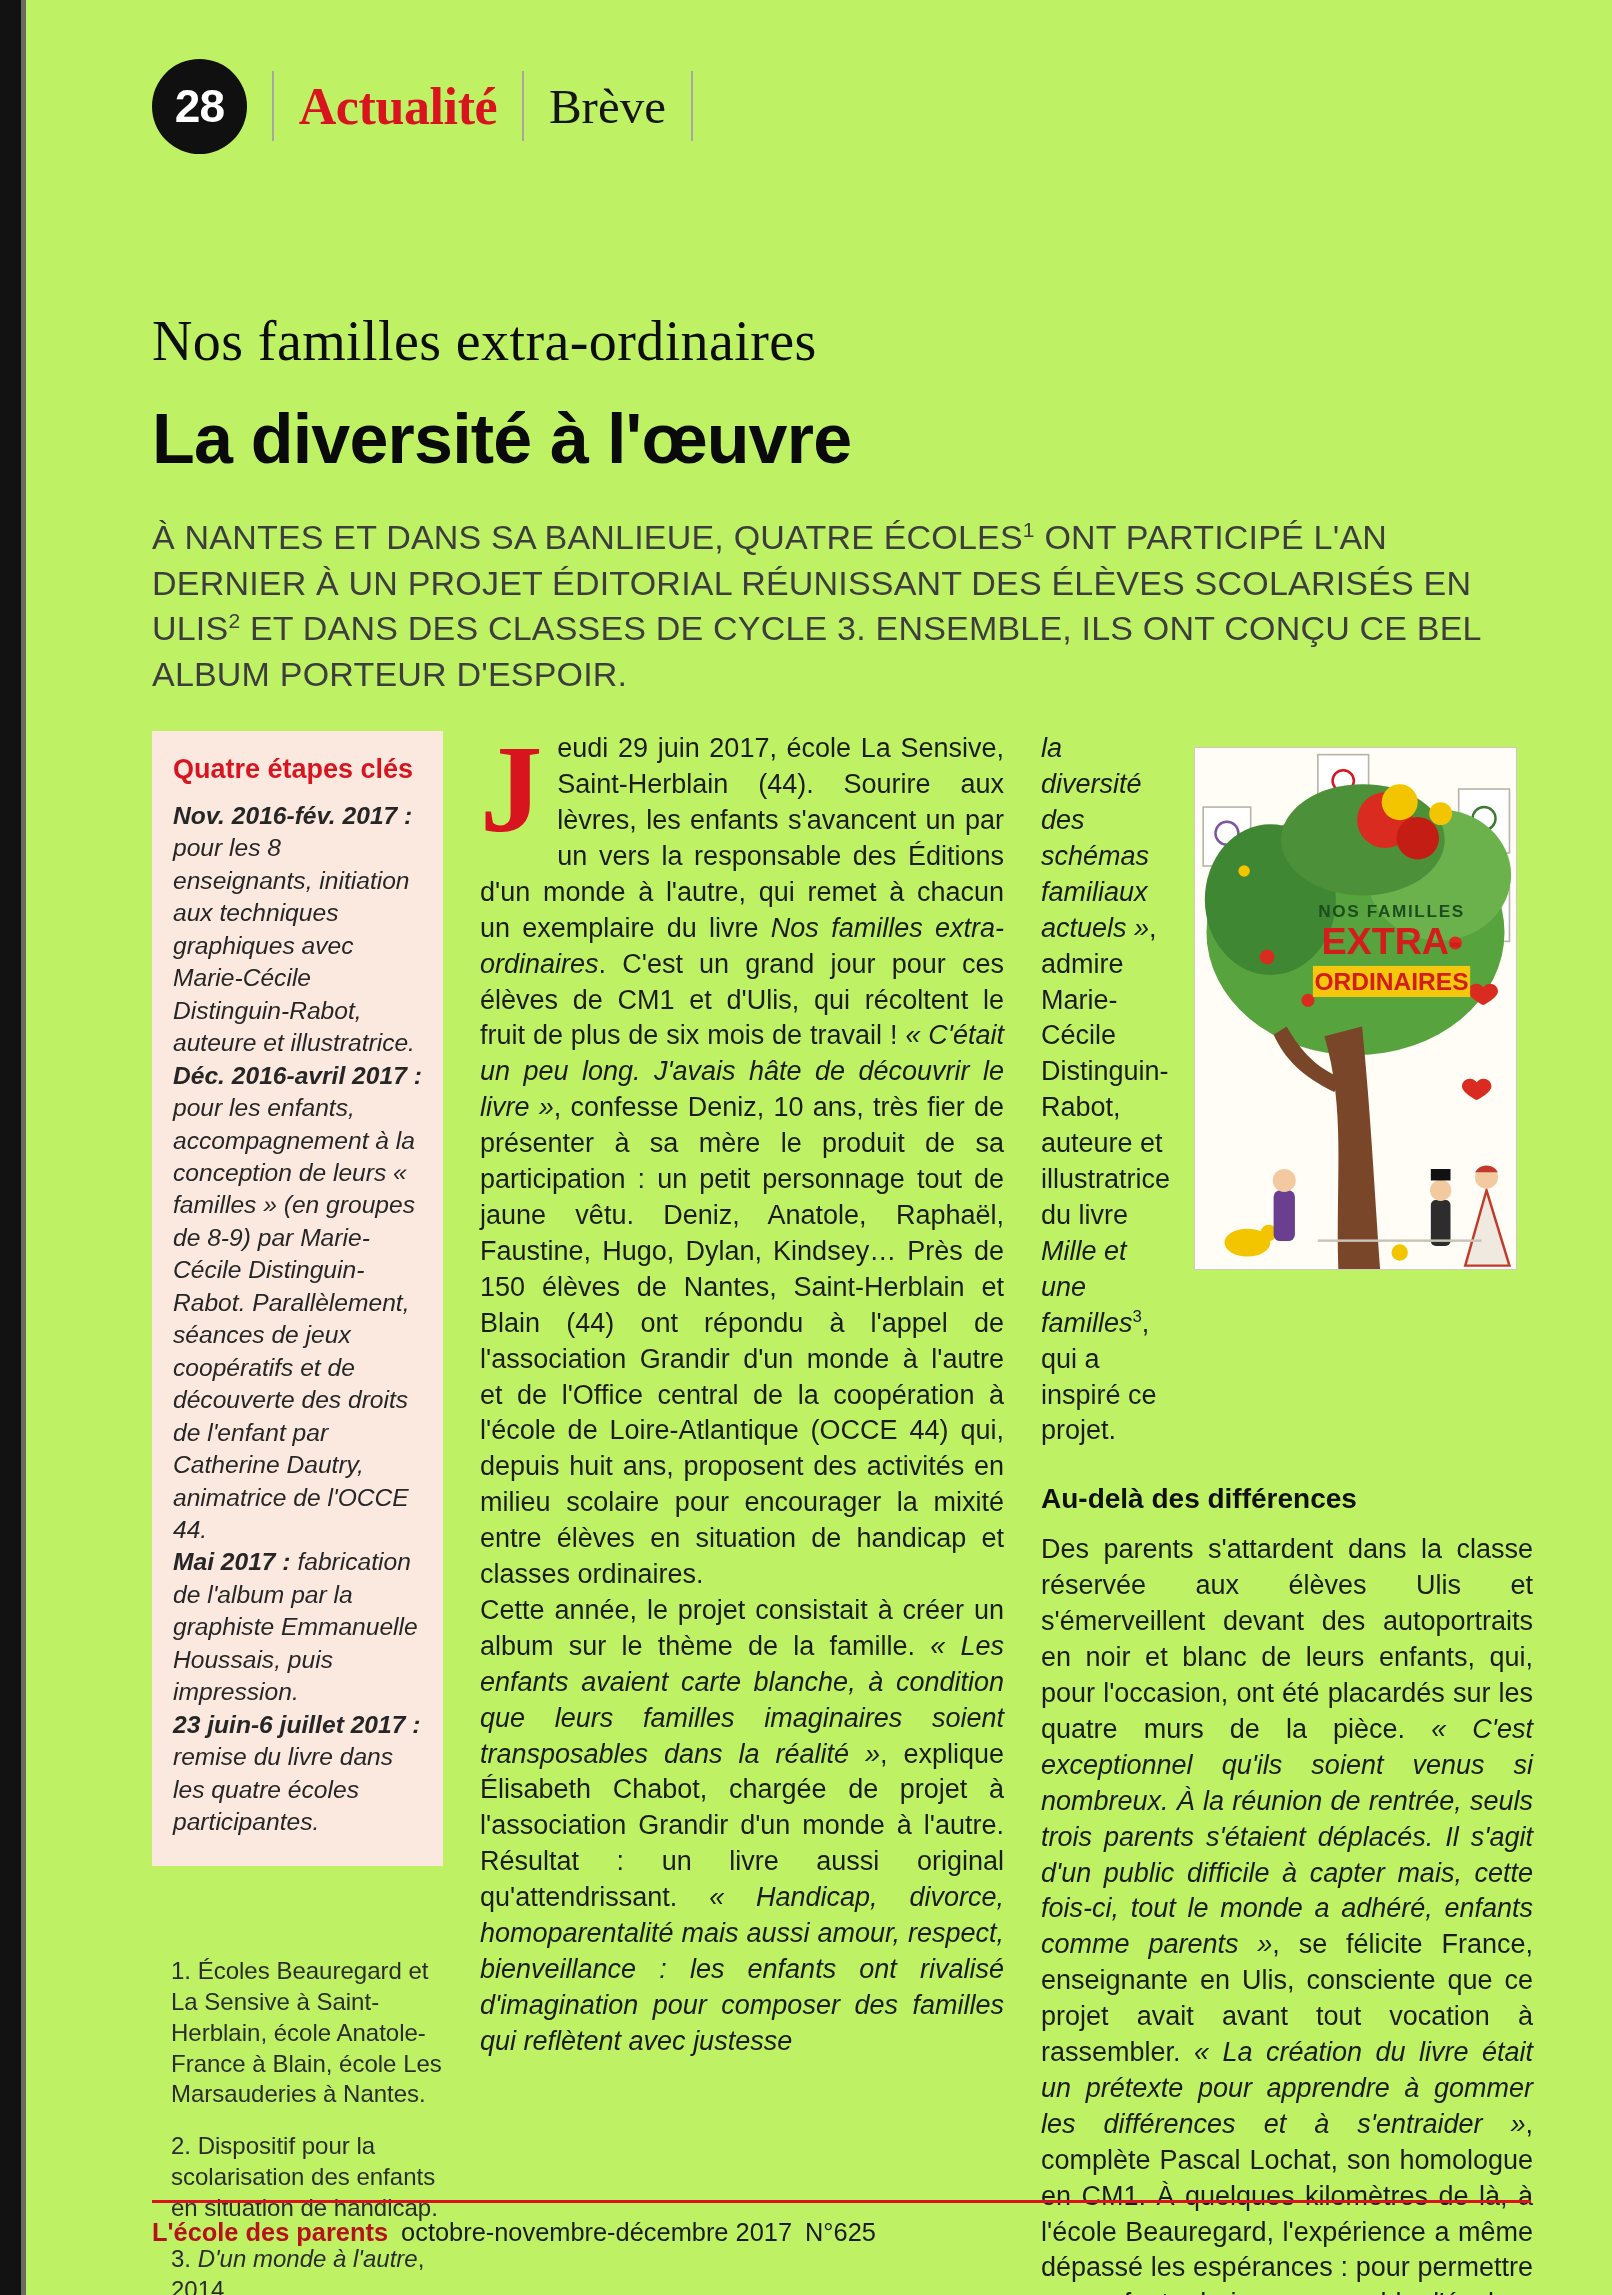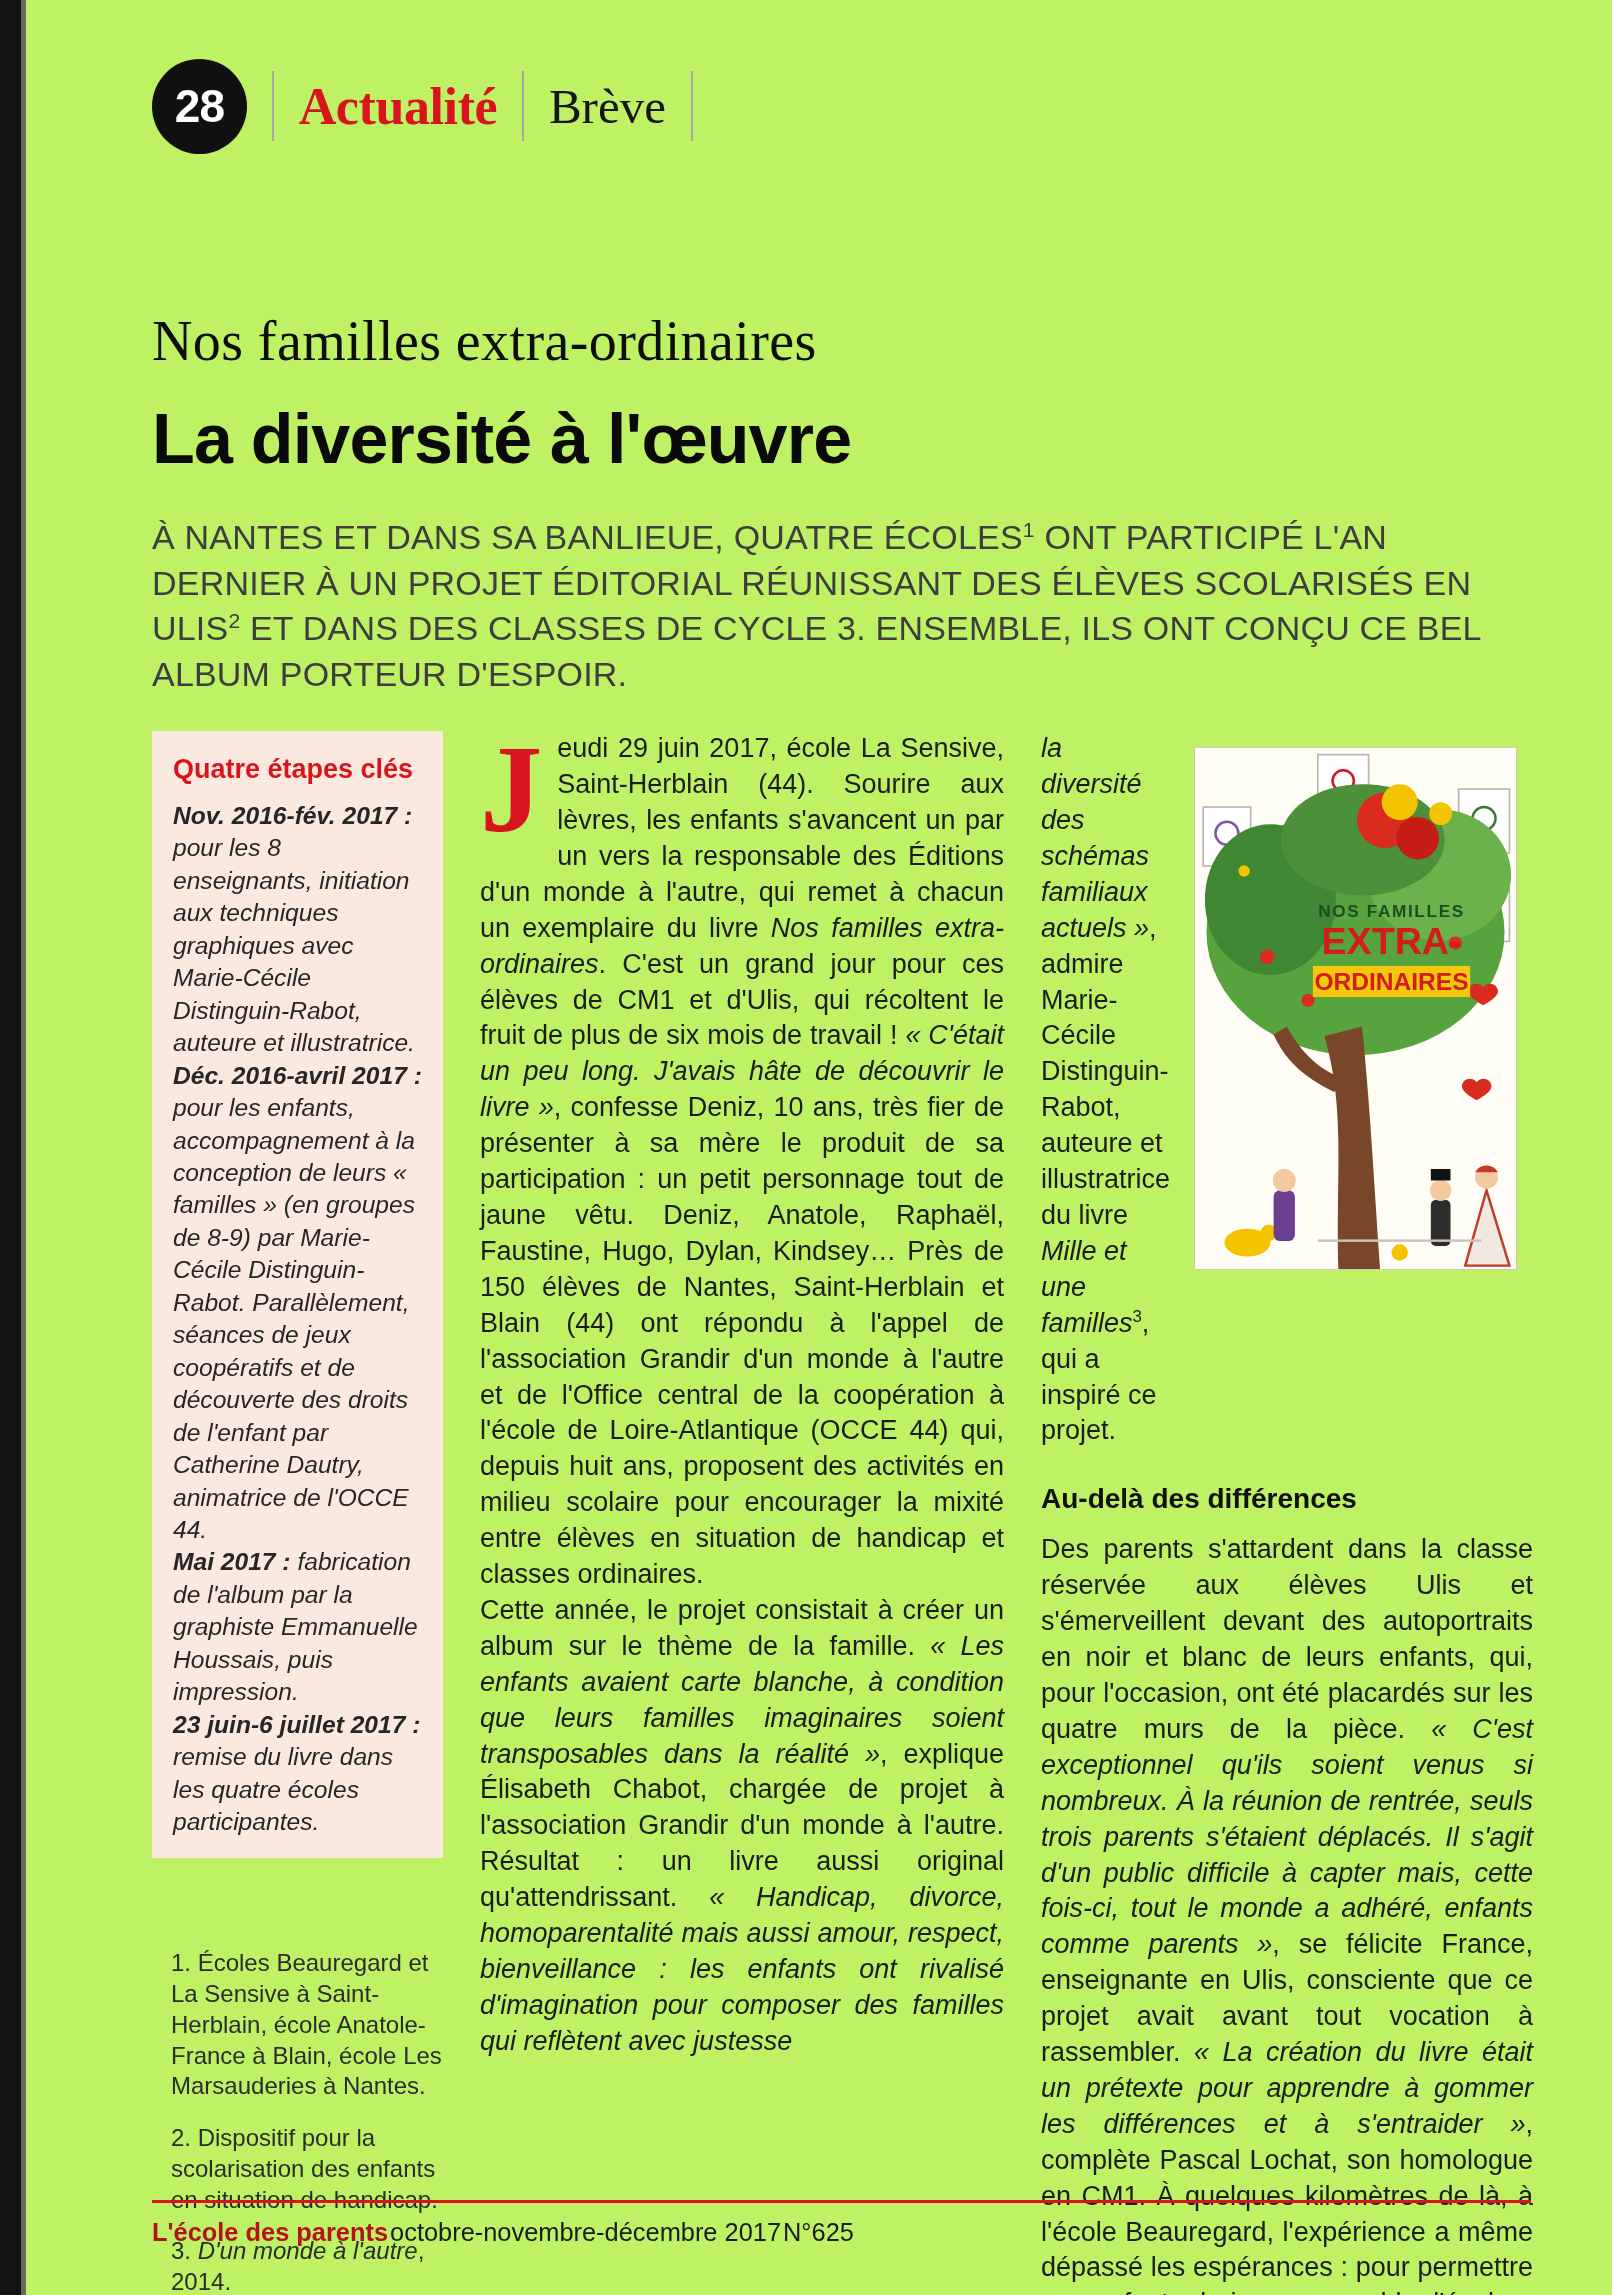--- a/index.html
+++ b/index.html
@@ -31,21 +31,21 @@
   .kicker{font-family:"Liberation Serif",serif;font-size:56px;font-weight:400;color:#0d0d0d;margin:154px 0 0 0;letter-spacing:0.4px;}
   .main-title{font-size:70px;font-weight:700;color:#0a0a0a;margin:26px 0 0 0;letter-spacing:-0.8px;}
   .standfirst{margin:36px 0 0 0;font-size:34px;line-height:1.34;color:#3d3d3d;letter-spacing:0.2px;max-width:1377px;}
 
   
   .columns{display:flex;gap:37px;margin-top:34px;align-items:flex-start;}
   .col-left{width:291px;flex:0 0 291px;}
   .col-mid{width:524px;flex:0 0 524px;font-size:27px;line-height:1.33;text-align:justify;color:#1c1c1c;}
   .col-right{flex:1;font-size:27px;line-height:1.33;color:#1c1c1c;}
 
-  .keybox{background:#fbe9e0;padding:23px 21px 20px 21px;}
+  .keybox{background:#fbe9e0;padding:23px 21px 28px 21px;}
   .keybox-title{color:#d8151f;font-size:27px;font-weight:700;margin:0 0 14.8px 0;}
   .keybox p{font-size:24.6px;line-height:1.32;margin:0;color:#262626;}
   .footnotes{margin-top:90px;padding-left:13px;}
   .footnotes p{font-size:24px;line-height:1.28;margin:0 0 21px 6px;color:#2c2c2c;}
 
   .col-mid p{margin:0;}
   .dropcap{
     float:left;
     font-family:"Liberation Serif",serif;
     font-weight:700;
@@ -59,21 +59,21 @@
   .book-cover{margin:16px;flex:0 0 321px;}
   .book-cover svg{display:block;width:321px;height:521px;border:0.8px solid #cfcac0;background:#fffef8;}
 
   .subheading{font-size:28px;font-weight:700;color:#101010;margin:31px 0 14.8px 0;}
   .col-right .main-par{text-align:justify;margin:0;}
   .byline{font-weight:700;font-size:27px;text-align:right;margin-top:-36px;color:#111;}
 
   
   .pagefooter{position:absolute;left:152px;right:82px;bottom:48px;}
   .redline{height:3.3px;background:#d8151f;}
-  .footer-text{margin-top:14.8px;font-size:25.4px;display:flex;gap:2px;align-items:baseline;color:#1b1b1b;}
+  .footer-text{margin-top:14.8px;font-size:25.4px;display:flex;gap:13px;align-items:baseline;color:#1b1b1b;}
   .footer-brand{color:#b5121b;font-weight:700;}
 
   
   .seg-i{font-style:italic;}
   .seg-bi{font-weight:700;font-style:italic;}
   .seg-sup{vertical-align:super;font-size:0.62em;line-height:0;}
 </style>
 </head>
 <body>
 

